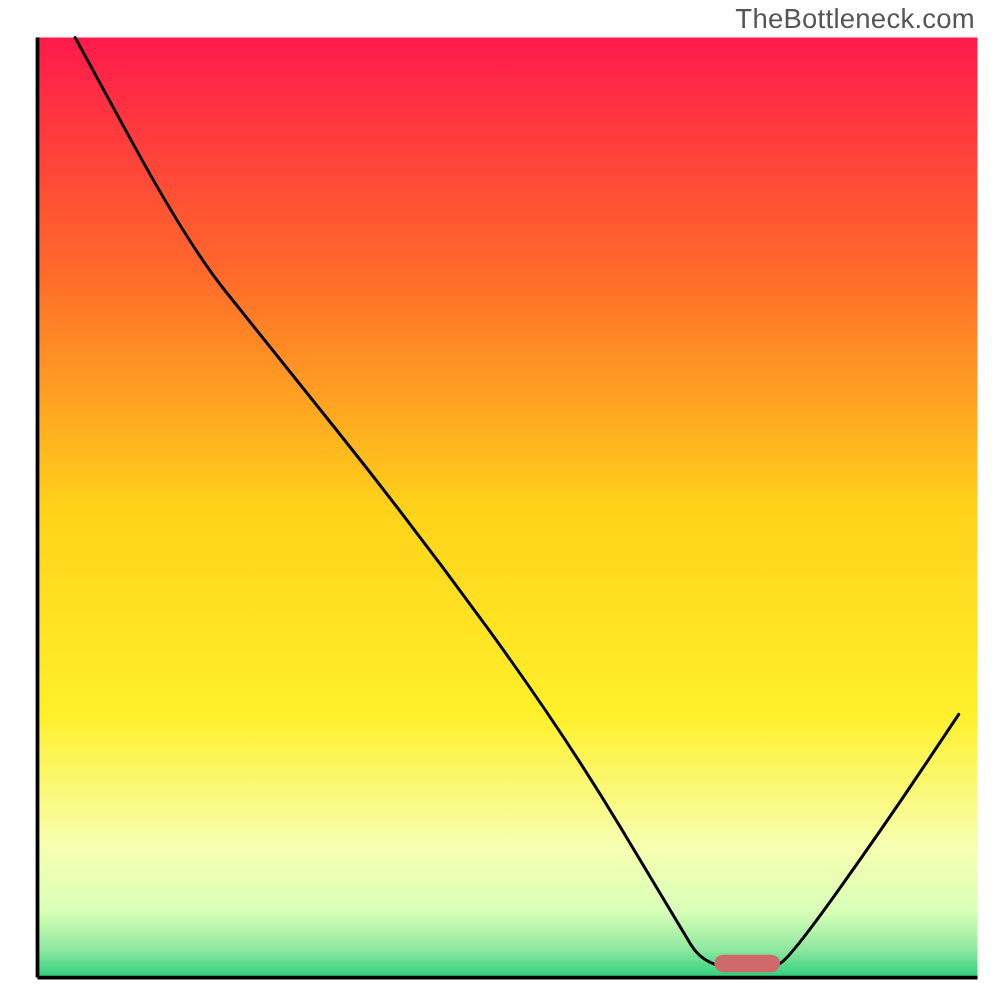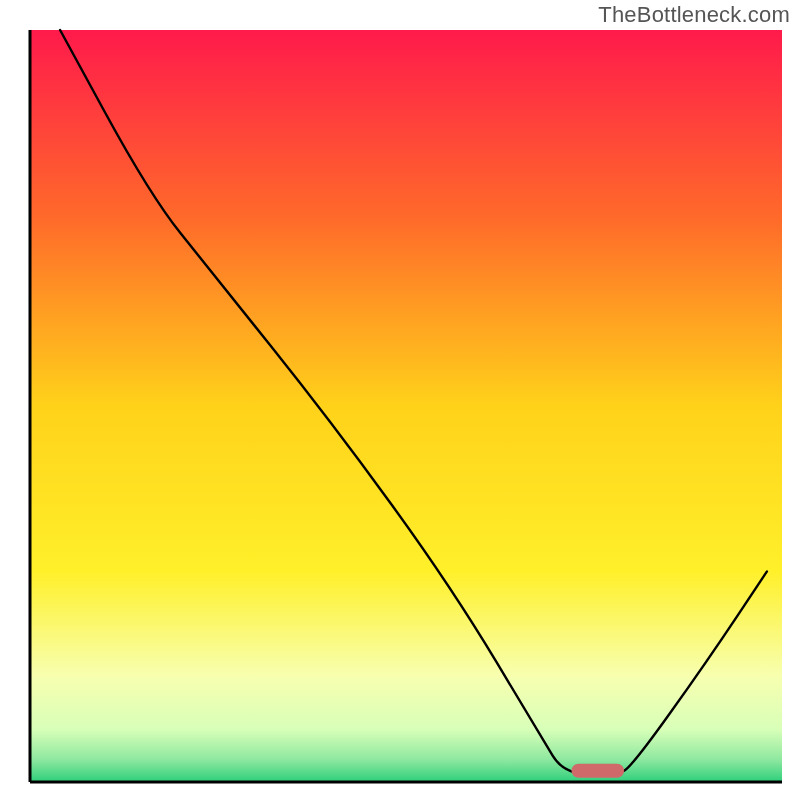--- a/index.html
+++ b/index.html
@@ -12,21 +12,21 @@
     font-family: Arial, Helvetica, sans-serif;
   }
   .stage {
     position: relative;
     width: 800px;
     height: 800px;
   }
   .watermark {
     position: absolute;
     top: 2px;
-    right: 10px;
+    right: 20px;
     color: #555;
     font-size: 22px;
     font-weight: 400;
     letter-spacing: 0.2px;
     font-family: Arial, Helvetica, sans-serif;
   }
   svg {
     position: absolute;
     top: 0;
     left: 0;

